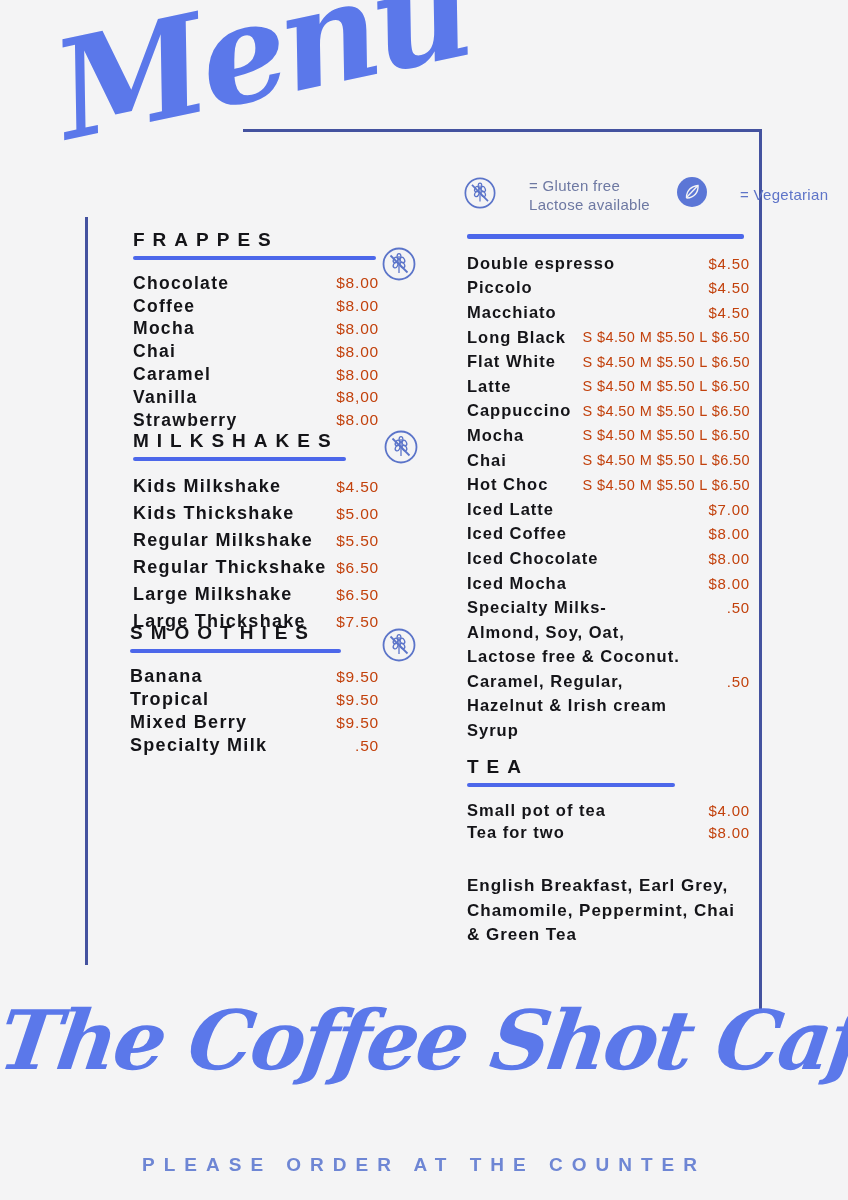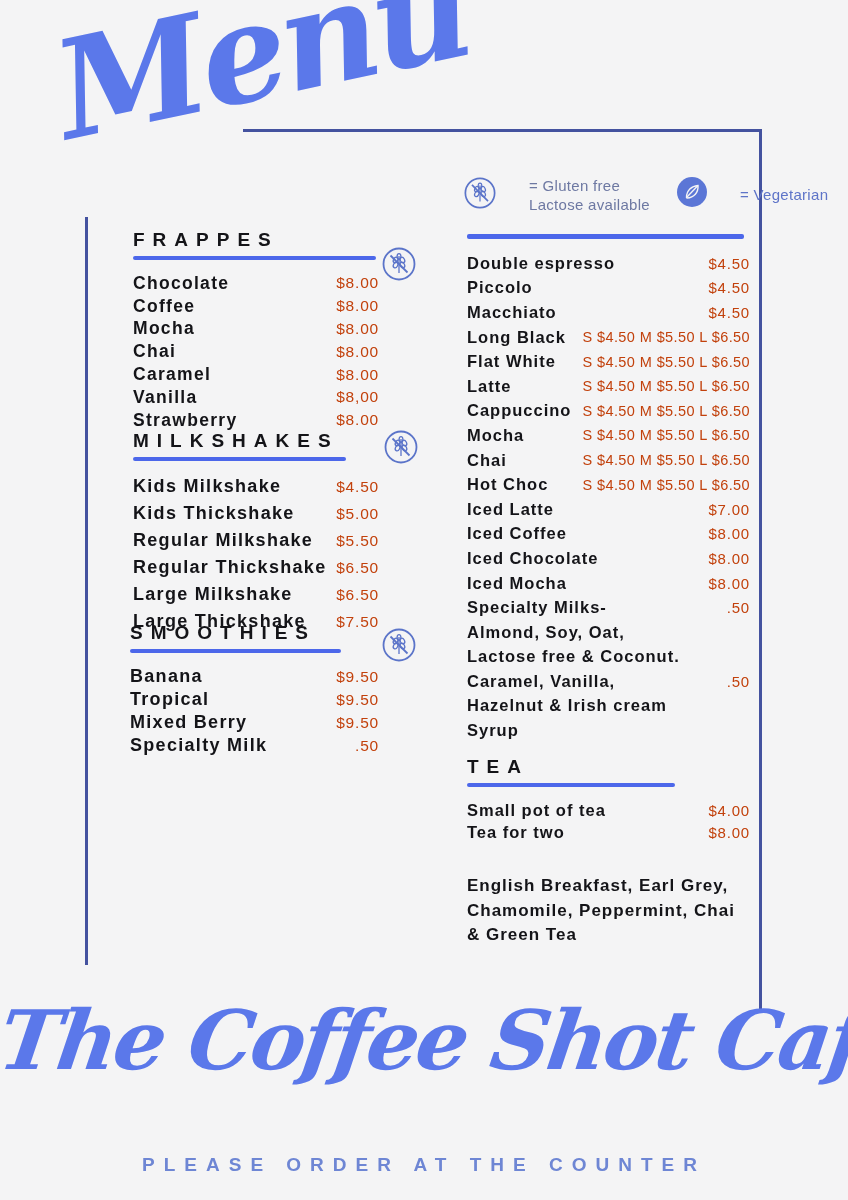--- a/index.html
+++ b/index.html
@@ -335,21 +335,21 @@
         </div>
       <div class="row">
           <span class="name">Almond, Soy, Oat,</span>
           <span class="price"></span>
         </div>
       <div class="row">
           <span class="name">Lactose free &amp; Coconut.</span>
           <span class="price"></span>
         </div>
       <div class="row">
-          <span class="name">Caramel, Vanilla,</span>
+          <span class="name">Caramel, Regular,</span>
           <span class="price">.50</span>
         </div>
       <div class="row">
           <span class="name">Hazelnut &amp; Irish cream</span>
           <span class="price"></span>
         </div>
       <div class="row">
           <span class="name">Syrup</span>
           <span class="price"></span>
         </div>

